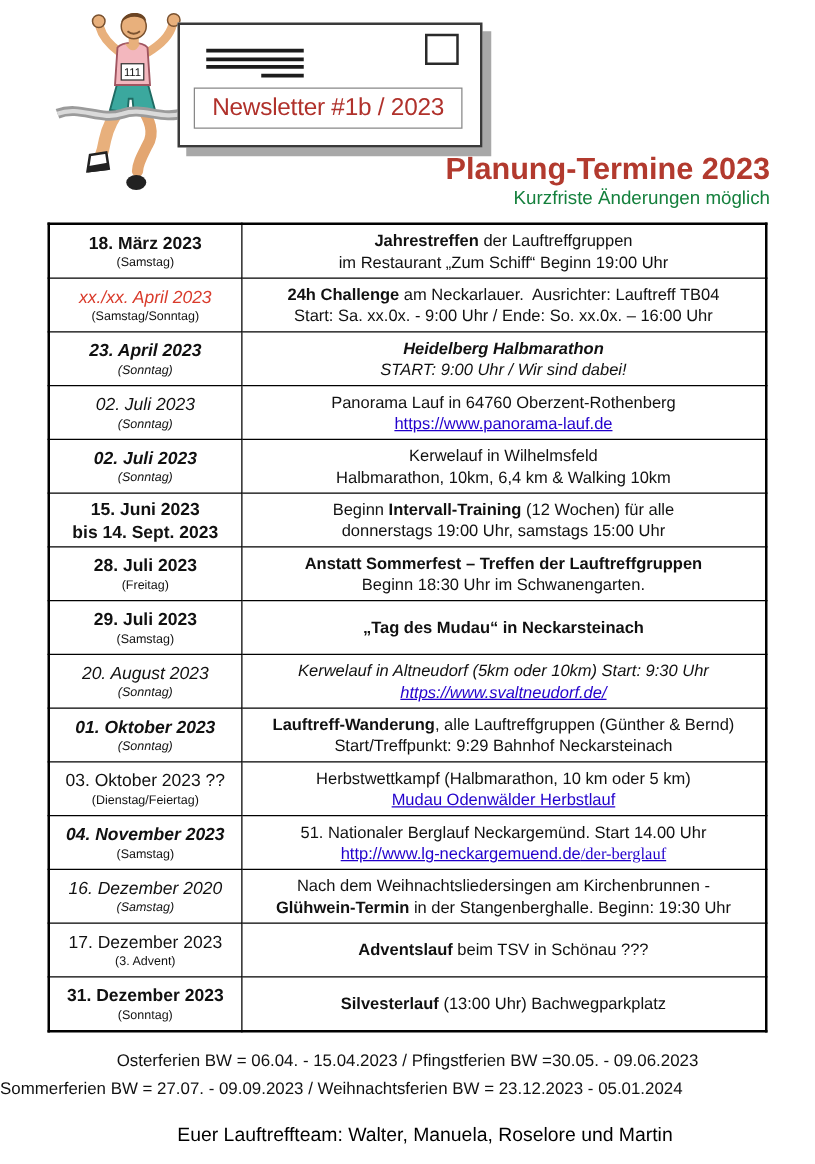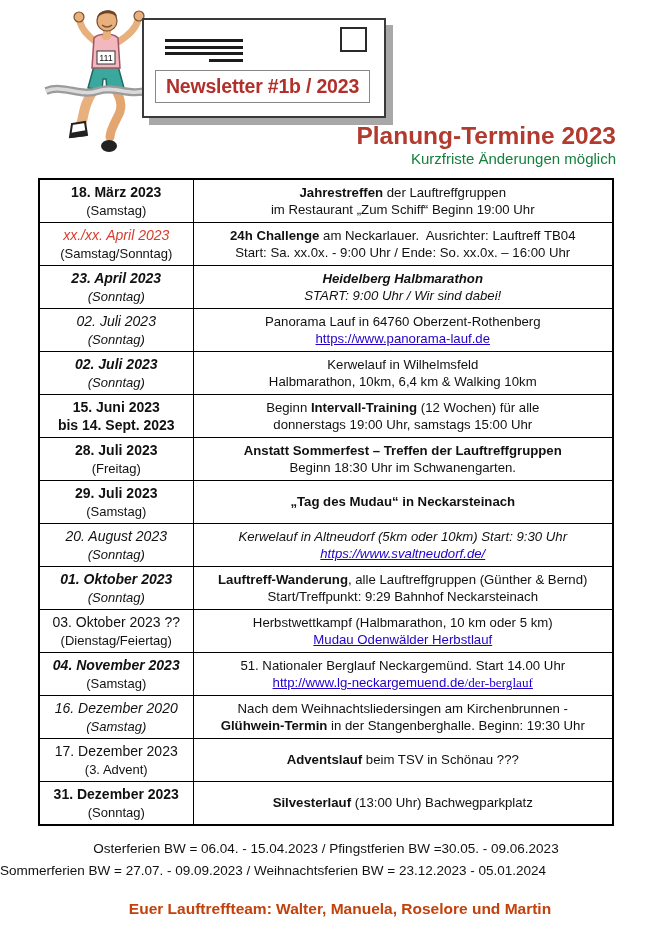--- a/index.html
+++ b/index.html
@@ -14,47 +14,47 @@
     border:2px solid #3a3a3a;box-shadow:7px 7px 0 0 #a8a8a8;
   }
   .addr{position:absolute;left:21px;top:19px;}
   .addr .bar{height:3px;background:#1c1c1c;margin-bottom:3.5px;width:78px;}
   .addr .bar.short{width:34px;margin-left:44px;}
   .stamp{position:absolute;right:17px;top:7px;width:23px;height:21px;border:2px solid #2a2a2a;background:#fff;}
   .nl-box{
     position:absolute;left:11px;top:50px;width:213px;height:31px;border:1.5px solid #888;
     display:flex;align-items:center;justify-content:center;background:#fff;
   }
-  .nl-text{font-size:19.5px;font-weight:bold;color:#B0312B;white-space:nowrap;letter-spacing:-0.2px;}
+  .nl-text{font-size:19.5px;font-weight:normal;color:#B0312B;white-space:nowrap;letter-spacing:-0.2px;}
   .page-title{position:absolute;top:122px;right:36px;font-size:24.5px;font-weight:bold;color:#B23A2E;white-space:nowrap;}
   .page-subtitle{position:absolute;top:150px;right:36px;font-size:15px;color:#15803d;white-space:nowrap;}
   
   table.termine{
     position:absolute;left:38px;top:178px;width:576px;
     border-collapse:collapse;table-layout:fixed;
     border:2px solid #000;
   }
   table.termine td{
     border:1px solid #000;height:40px;padding:1px 3px;
     text-align:center;vertical-align:middle;
   }
   .date-cell{font-size:14px;}
-  .date-cell .line.s{font-size:13px;}
+  .date-cell .line.s{font-size:10px;}
   .event-cell{font-size:13.2px;}
   .line{line-height:1.32;white-space:nowrap;}
   .b{font-weight:bold;}
   .i{font-style:italic;}
   .red{color:#D93B2B;}
   .link{color:#2200CC;text-decoration:underline;}
   .serif{font-family:"Liberation Serif", serif;}
   
   .ferien-title{position:absolute;left:0;right:0;top:817px;text-align:center;font-size:13.5px;color:#CB4239;}
   .ferien-l1{position:absolute;left:0;right:0;top:841px;text-align:center;font-size:13.5px;color:#111;}
   .ferien-l2{position:absolute;left:0;right:0;top:863px;font-size:13.5px;color:#111;}
-  .team{position:absolute;left:0;right:0;top:900px;text-align:center;font-size:15.5px;font-weight:bold;color:#c2410c;padding-left:28px;}
+  .team{position:absolute;left:0;right:0;top:900px;text-align:center;font-size:15.5px;font-weight:normal;color:#000000;padding-left:28px;}
 </style>
 </head>
 <body>
 
 <div class="page">
 
   <svg class="runner" viewBox="0 0 124 158" aria-hidden="true">
 
     <path d="M68,80 C76,92 80,102 74,112 C70,120 66,127 66,133" stroke="#E3A671" stroke-width="9" fill="none" stroke-linecap="round"></path>
     <ellipse cx="65" cy="142" rx="8" ry="6" fill="#222"></ellipse>

